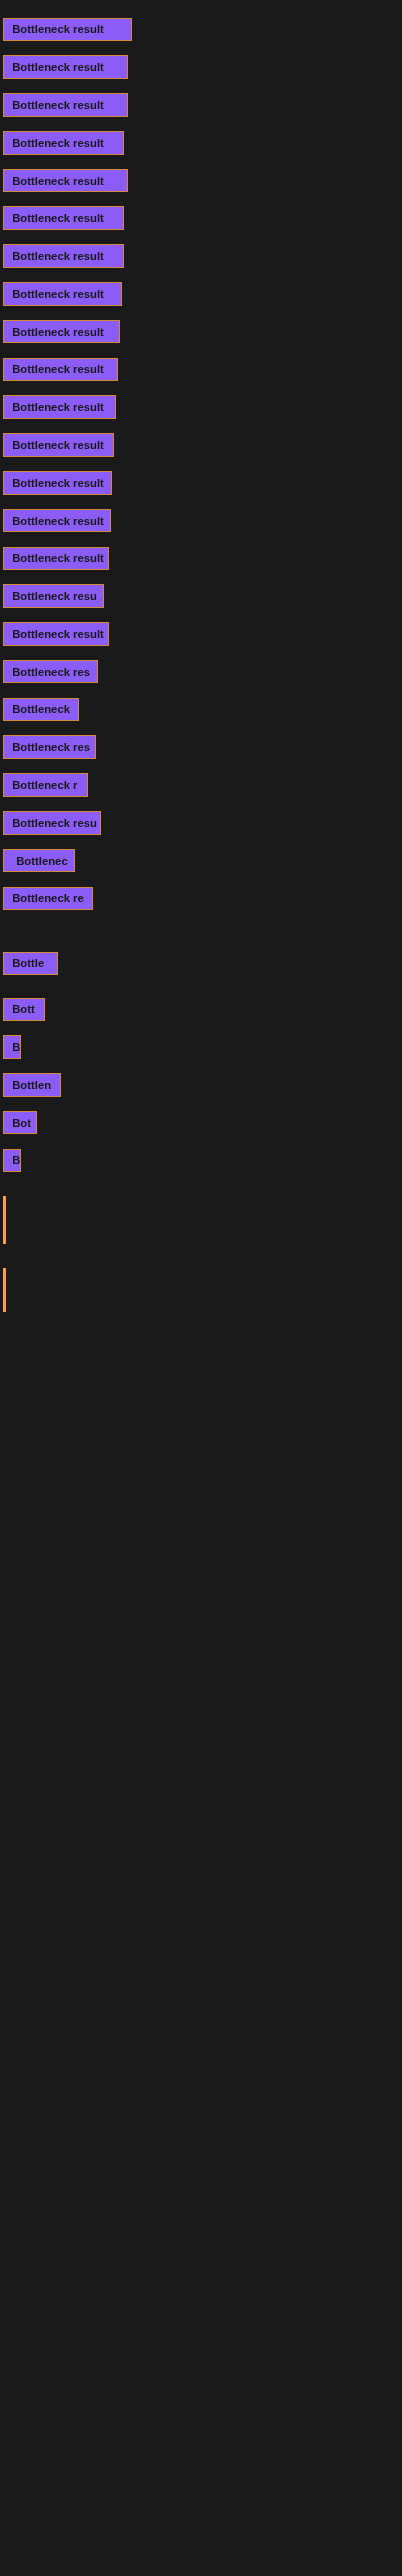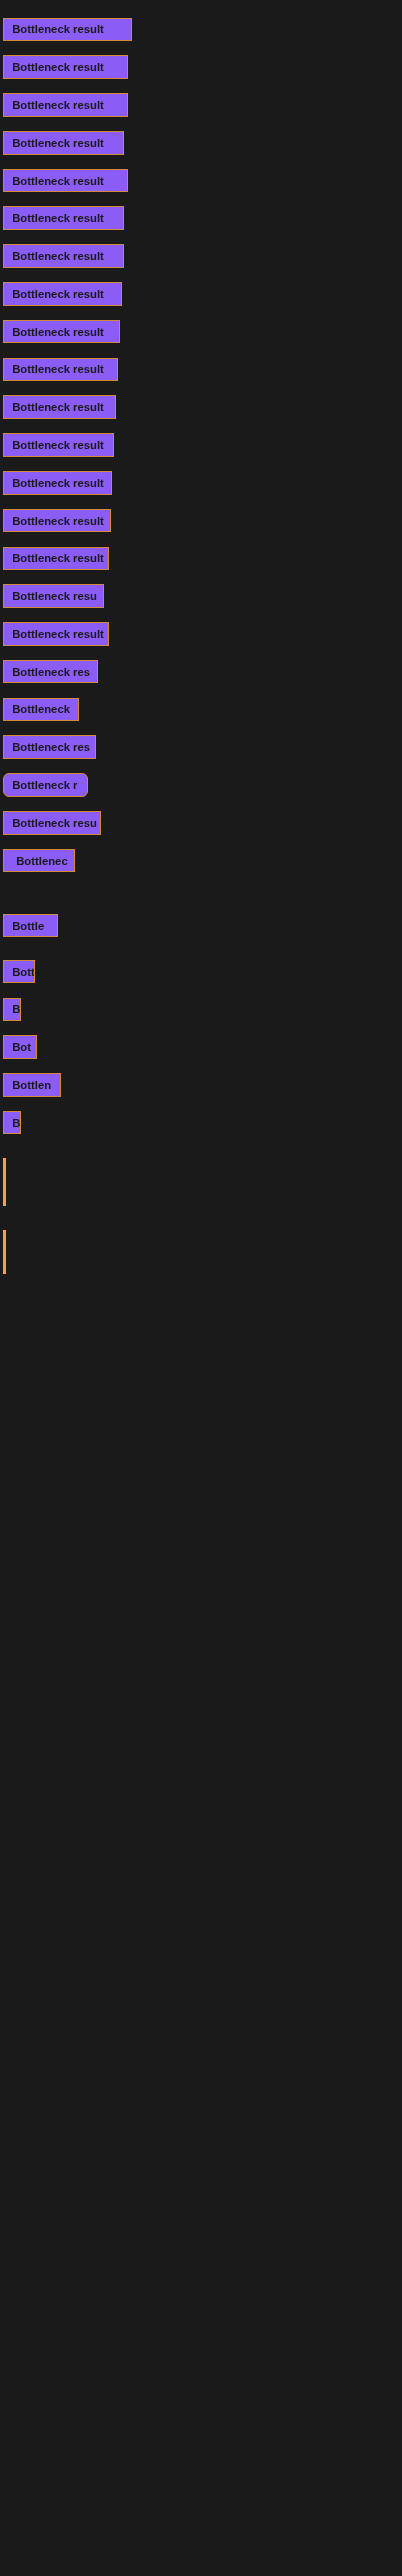--- a/index.html
+++ b/index.html
@@ -61,28 +61,29 @@
     <div class="item-row"><div class="bottleneck-item" style="max-width: 113px; width: 113px;">Bottleneck result</div></div>
     <div class="item-row"><div class="bottleneck-item" style="max-width: 111px; width: 111px;">Bottleneck result</div></div>
     <div class="item-row"><div class="bottleneck-item" style="max-width: 109px; width: 109px;">Bottleneck result</div></div>
     <div class="item-row"><div class="bottleneck-item" style="max-width: 108px; width: 108px;">Bottleneck result</div></div>
     <div class="item-row"><div class="bottleneck-item" style="max-width: 106px; width: 106px;">Bottleneck result</div></div>
     <div class="item-row"><div class="bottleneck-item" style="max-width: 101px; width: 101px;">Bottleneck resu</div></div>
     <div class="item-row"><div class="bottleneck-item" style="max-width: 106px; width: 106px;">Bottleneck result</div></div>
     <div class="item-row"><div class="bottleneck-item" style="max-width: 95px; width: 95px;">Bottleneck res</div></div>
     <div class="item-row"><div class="bottleneck-item" style="max-width: 76px; width: 76px;">Bottleneck</div></div>
     <div class="item-row"><div class="bottleneck-item" style="max-width: 93px; width: 93px;">Bottleneck res</div></div>
-    <div class="item-row"><div class="bottleneck-item" style="max-width: 85px; width: 85px; border-radius: 6px;">Bottleneck r</div></div>
+    <div class="item-row"><div class="bottleneck-item" style="max-width: 85px; width: 85px;">Bottleneck r</div></div>
     <div class="item-row"><div class="bottleneck-item" style="max-width: 98px; width: 98px;">Bottleneck resu</div></div>
     <div class="item-row"><div class="bottleneck-item" style="max-width: 72px; width: 72px; padding-left: 12px;">Bottlenec</div></div>
+    <div class="item-row"><div class="bottleneck-item" style="max-width: 90px; width: 90px;">Bottleneck re</div></div>
     <div class="item-row"><div class="bottleneck-item" style="max-width: 55px; width: 55px; margin-top: 32px;">Bottle</div></div>
-    <div class="item-row"><div class="bottleneck-item" style="max-width: 42px; width: 32px; margin-top: 13px;">Bott</div></div>
+    <div class="item-row"><div class="bottleneck-item" style="max-width: 42px; width: 42px; margin-top: 13px;">Bott</div></div>
     <div class="item-row"><div class="bottleneck-item" style="max-width: 17.7px; width: 17.7px;">B</div></div>
+    <div class="item-row"><div class="bottleneck-item" style="max-width: 58px; width: 58px;">Bottlen</div></div>
     <div class="item-row"><div class="bottleneck-item" style="max-width: 34px; width: 34px;">Bot</div></div>
-    <div class="item-row"><div class="bottleneck-item" style="max-width: 58px; width: 58px;">Bottlen</div></div>
     <div class="item-row"><div class="bottleneck-item" style="max-width: 16px; width: 16px;">B</div></div>
   </div>
 
 <div style="margin-top: 16px; display: flex; flex-direction: column; align-items: flex-start; gap: 24px; padding-left: 3.2px;">
   <div style="width: 3.2px; height: 48px; background-color: #f0a050;"></div>
   <div style="width: 3.2px; height: 44px; background-color: #f0a050;"></div>
 </div>
 
 
 </body></html>

